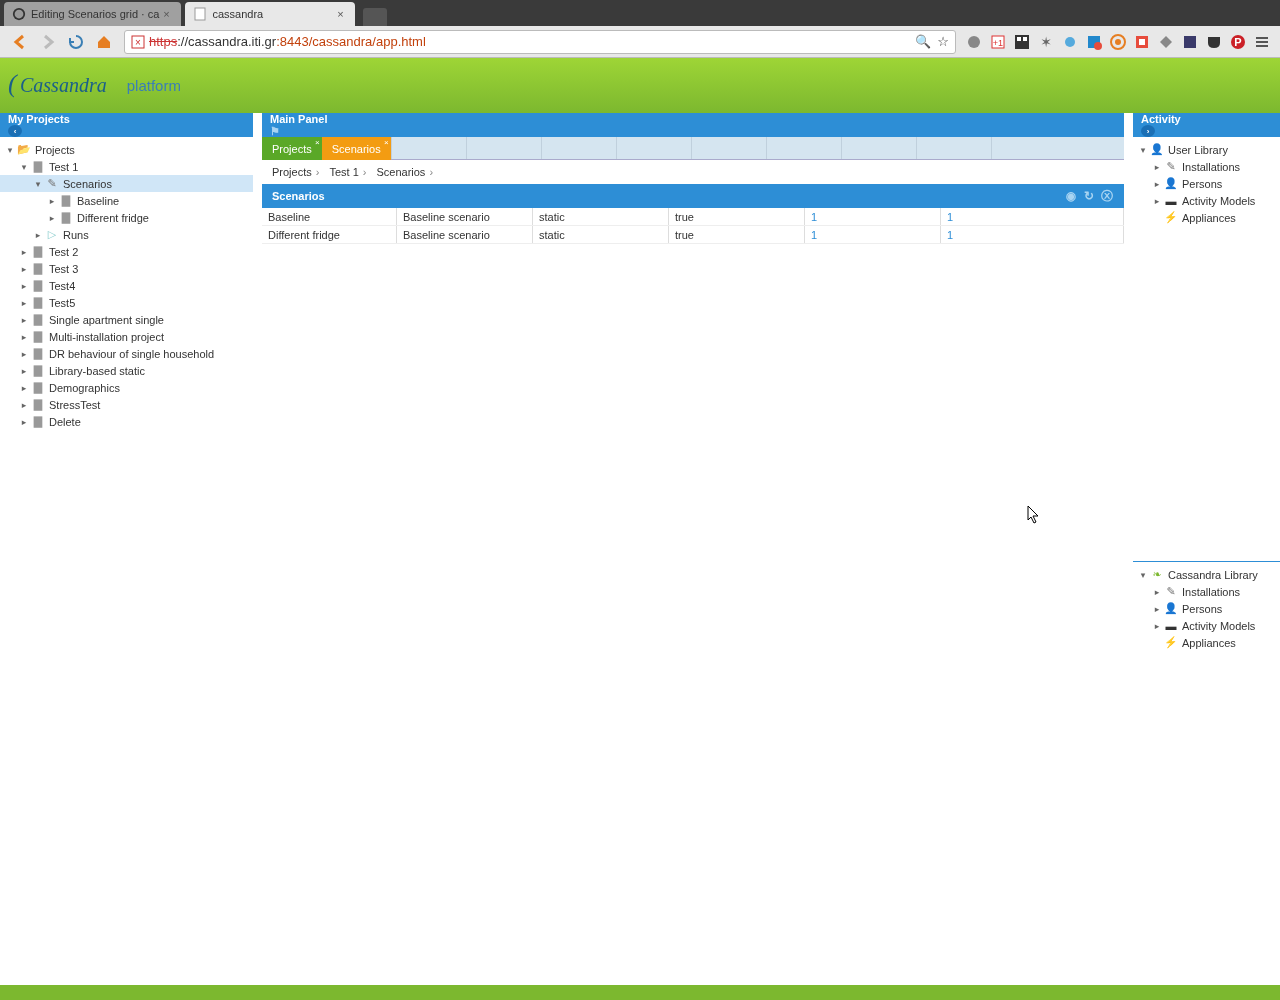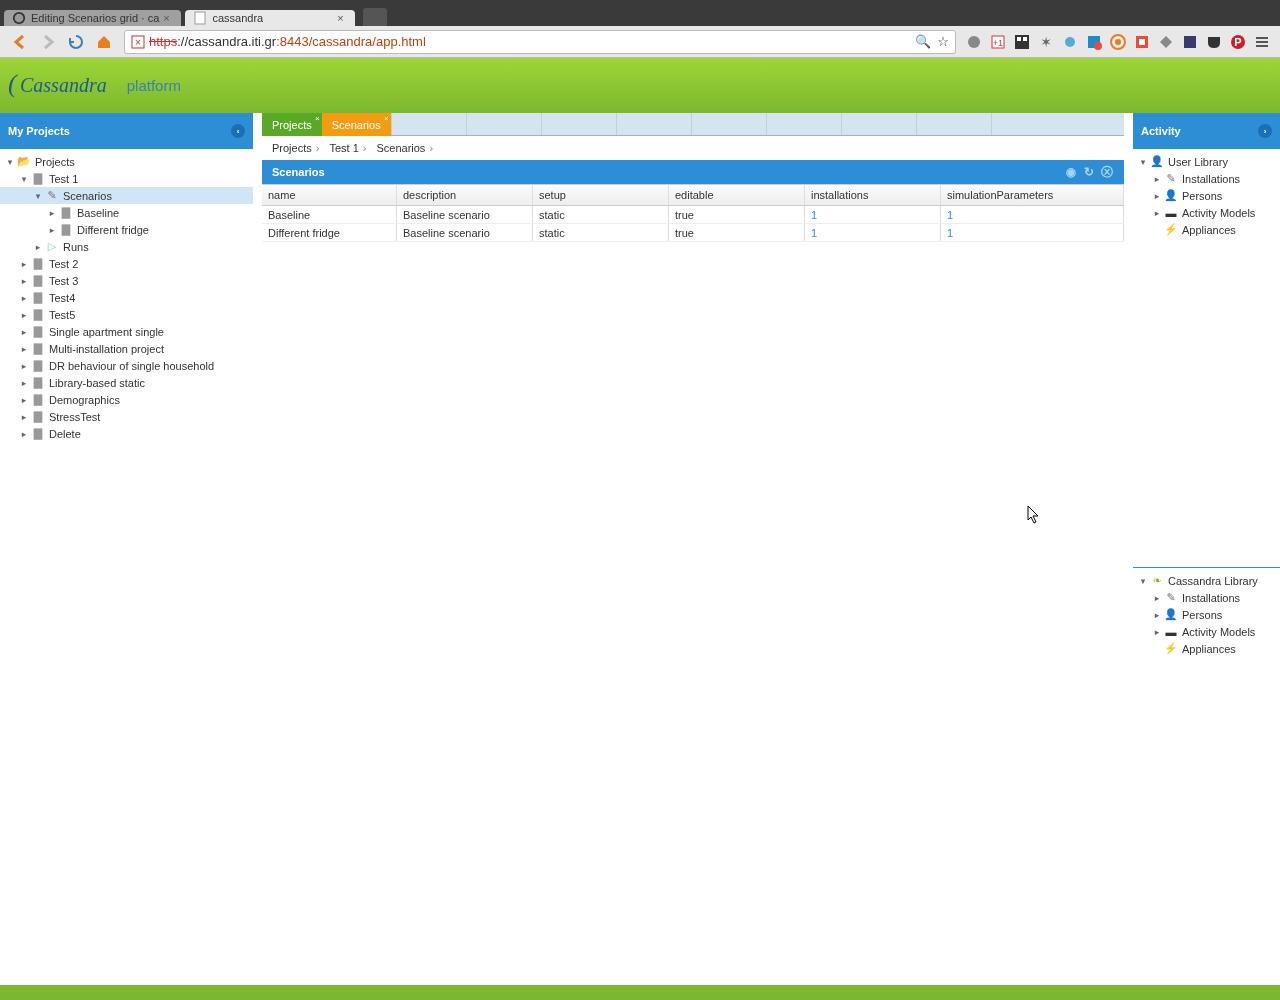--- a/index.html
+++ b/index.html
@@ -1,20 +1,20 @@
 <!DOCTYPE html>
 <html><head>
 <meta charset="utf-8">
 <style>
 * { box-sizing: border-box; margin: 0; padding: 0; }
 body { font-family: Arial, Helvetica, sans-serif; font-size: 11px; background: #fff; width: 1280px; height: 1000px; overflow: hidden; }
 
 
 .browser-tabs { height: 26px; background: #3a3a3a; display: flex; align-items: flex-end; }
-.browser-tab { height: 16px; background: #a0a0a0; border-radius: 4px 4px 0 0; display: flex; align-items: center; padding: 0 8px; margin-left: 4px; font-size: 11px; color: #333; min-width: 170px; position: relative; }
+.browser-tab { height: 24px; background: #a0a0a0; border-radius: 4px 4px 0 0; display: flex; align-items: center; padding: 0 8px; margin-left: 4px; font-size: 11px; color: #333; min-width: 170px; position: relative; }
 .browser-tab.active { background: #e8e8e8; }
 .tab-icon { width: 14px; height: 14px; margin-right: 5px; display: inline-block; }
 .tab-close { margin-left: auto; width: 14px; text-align: center; color: #555; }
 .new-tab { width: 24px; height: 18px; background: #555; margin-left: 8px; border-radius: 3px 3px 0 0; }
 
 .browser-toolbar { height: 32px; background: #e8e8e8; display: flex; align-items: center; padding: 0 6px; border-bottom: 1px solid #bbb; }
 .nav-btn { width: 22px; height: 22px; margin: 0 3px; display: inline-flex; align-items: center; justify-content: center; }
 .url-bar { flex: 1; height: 24px; background: #fff; border: 1px solid #bbb; border-radius: 3px; margin: 0 6px; padding: 0 6px; display: flex; align-items: center; font-size: 13px; color: #333; }
 .url-protocol { color: #c33; text-decoration: line-through; }
 .url-port { color: #c2410c; }
@@ -26,21 +26,21 @@
 .logo { font-size: 20px; color: #1a5f8a; font-family: serif; font-style: italic; position: relative; }
 .logo::before { content: '('; font-size: 26px; position: absolute; left: -12px; top: -5px; color: #1a5f8a; }
 .platform-text { font-size: 15px; color: #3a7fb5; margin-left: 20px; }
 
 
 .app-body { display: flex; height: calc(1000px - 58px - 55px - 15px); }
 .left-panel { width: 253px; display: flex; flex-direction: column; }
 .center-panel { flex: 1; display: flex; flex-direction: column; margin: 0 9px; }
 .right-panel { width: 147px; display: flex; flex-direction: column; }
 
-.panel-header { height: 36px; background: #2d8ed6; color: #fff; font-size: 11px; font-weight: bold; display: flex; align-items: center; padding: 0 8px; }
+.panel-header { height: 24px; background: #2d8ed6; color: #fff; font-size: 11px; font-weight: bold; display: flex; padding: 0 8px; flex-direction: column; }
 .panel-header .spacer { margin-left: auto; }
 .collapse-circle { width: 14px; height: 14px; border-radius: 50%; background: #1a6fb5; display: inline-flex; align-items: center; justify-content: center; font-size: 8px; color: #fff; }
 
 
 .tree { flex: 1; background: #fff; overflow: auto; padding: 4px 0; }
 .tree-node { display: flex; align-items: center; height: 17px; padding: 0 4px; cursor: default; }
 .tree-node.selected { background: #d0e6f7; }
 .tree-toggle { width: 12px; font-size: 9px; color: #666; text-align: center; }
 .tree-icon { width: 16px; height: 14px; margin-right: 3px; display: inline-flex; align-items: center; justify-content: center; }
 .tree-label { font-size: 11px; color: #333; }
@@ -334,20 +334,25 @@
         </div>
       <div class="tree-node" style="padding-left:18px">
           <span class="tree-toggle">▸</span>
           <span class="tree-icon folder-icon">▇</span>
           <span class="tree-label">Delete</span>
         </div>
     </div>
   </div>
 
   <div class="center-panel">
+    <div class="panel-header">
+      <span>Main Panel</span>
+      <span class="spacer"></span>
+      <span style="color:#a8d4f2">⚑</span>
+    </div>
     <div class="tab-strip">
       <div class="tab green">
         <span>Projects</span>
         <span class="tab-x">×</span>
       </div>
       <div class="tab orange">
         <span>Scenarios</span>
         <span class="tab-x">×</span>
       </div>
       <div class="tab-filler">
@@ -371,28 +376,20 @@
         <span class="chev">›</span>
     </div>
     <div class="section-header">
       <span>Scenarios</span>
       <span class="spacer"></span>
       <span class="section-icon">◉</span>
       <span class="section-icon">↻</span>
       <span class="section-icon">ⓧ</span>
     </div>
     <div class="grid">
-      <div class="grid-header">
-        <div class="grid-cell col-name">name</div>
-        <div class="grid-cell col-desc">description</div>
-        <div class="grid-cell col-setup">setup</div>
-        <div class="grid-cell col-edit">editable</div>
-        <div class="grid-cell col-inst">installations</div>
-        <div class="grid-cell col-sim">simulationParameters</div>
-      </div>
       <div class="grid-row">
         <div class="grid-cell col-name">Baseline</div>
         <div class="grid-cell col-desc">Baseline scenario</div>
         <div class="grid-cell col-setup">static</div>
         <div class="grid-cell col-edit">true</div>
         <div class="grid-cell col-inst link-cell">1</div>
         <div class="grid-cell col-sim link-cell">1</div>
       </div>
       <div class="grid-row">
         <div class="grid-cell col-name">Different fridge</div>

